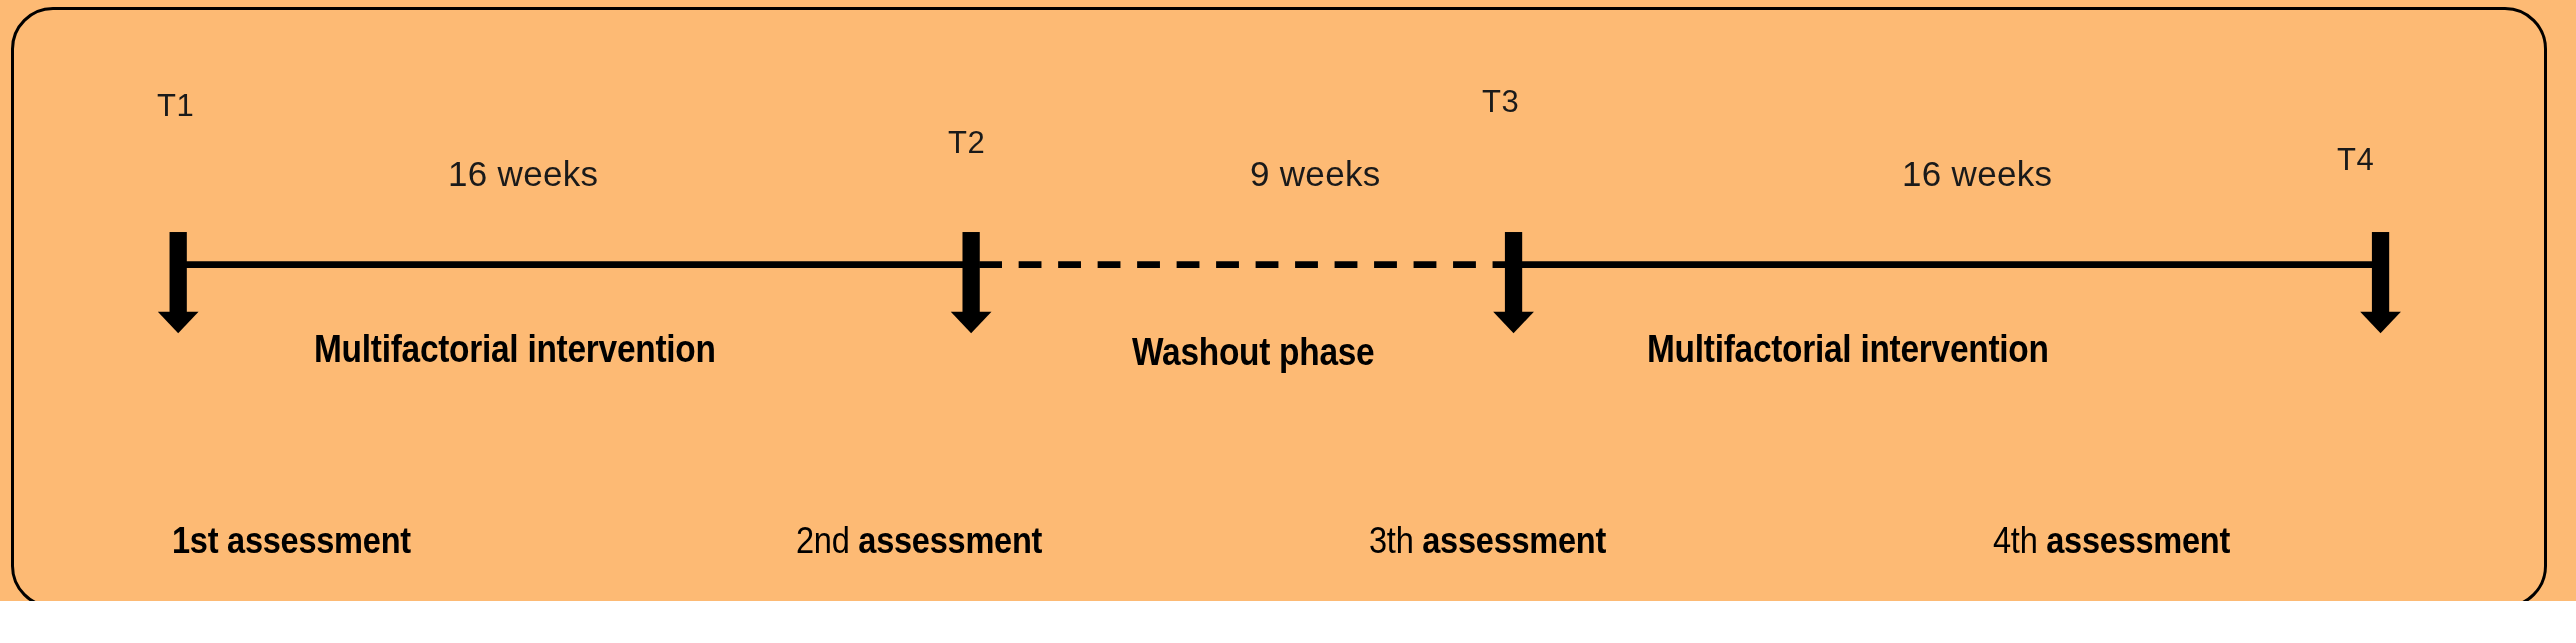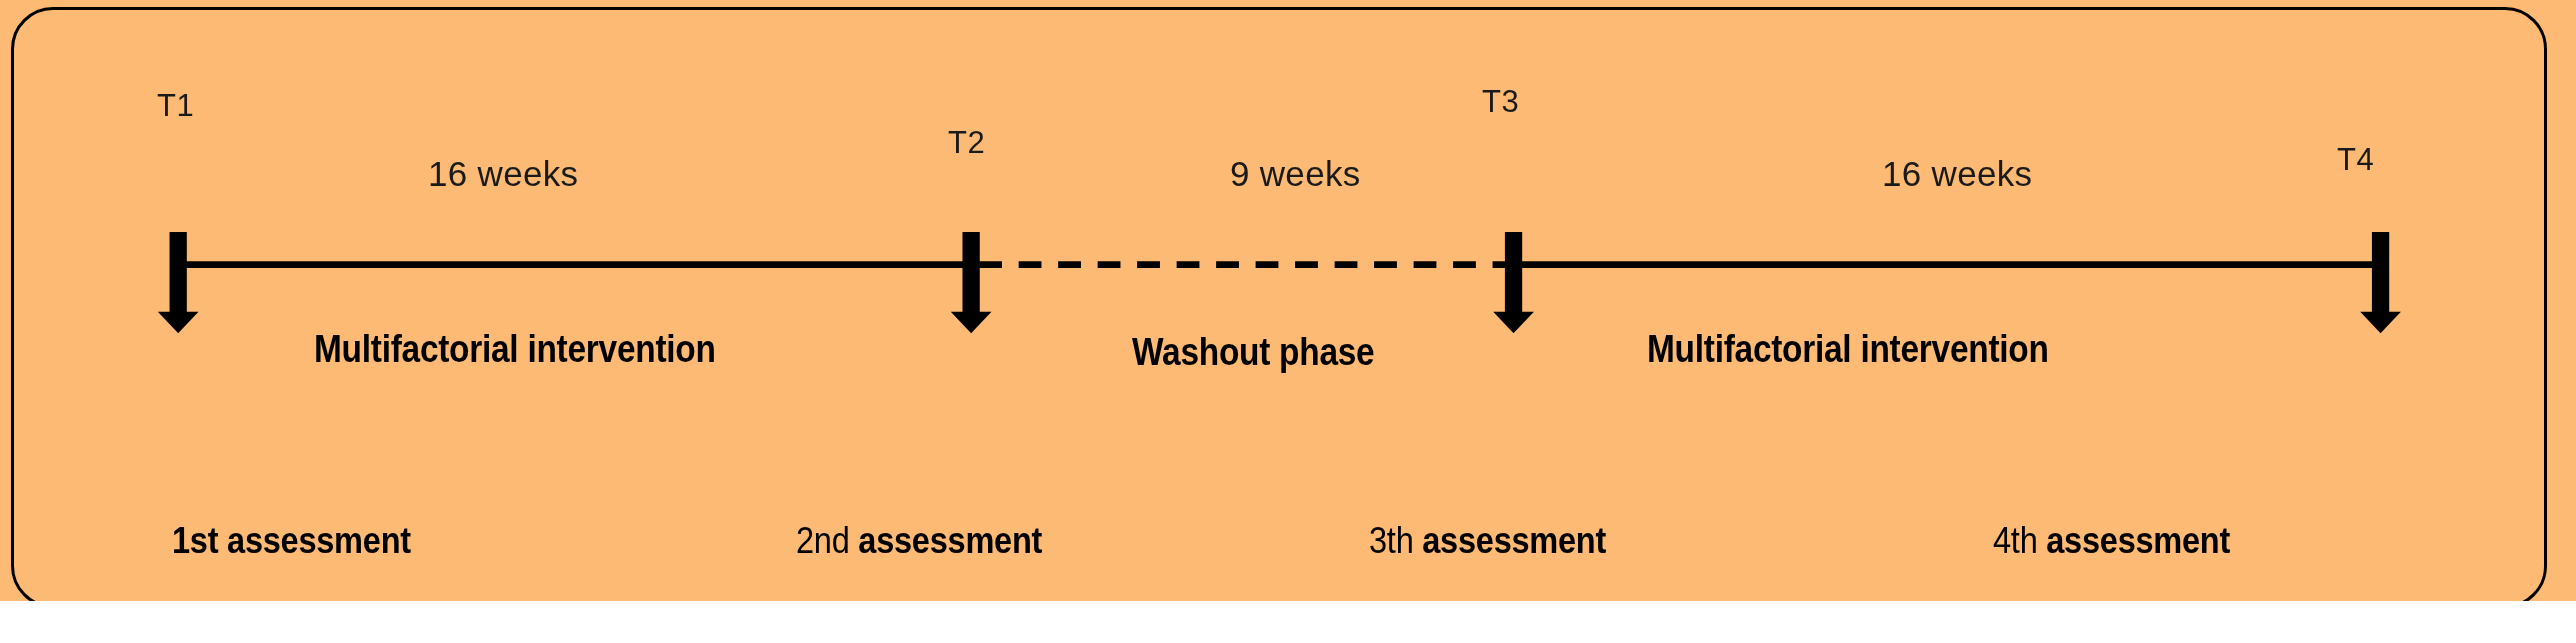--- a/index.html
+++ b/index.html
@@ -62,20 +62,21 @@
     color: #1a1a1a;
   }
 
   
   .duration-label {
     font-family: "Liberation Sans", sans-serif;
     font-size: 35px;
     font-weight: 400;
     letter-spacing: 0.3px;
     color: #1a1a1a;
+    margin-left: 20px;
   }
 
   
   .phase-label {
     font-family: "Liberation Sans Narrow", "Liberation Sans", sans-serif;
     font-size: 38px;
     font-weight: 700;
     letter-spacing: -0.3px;
     transform: scaleX(0.88);
     transform-origin: left center;

